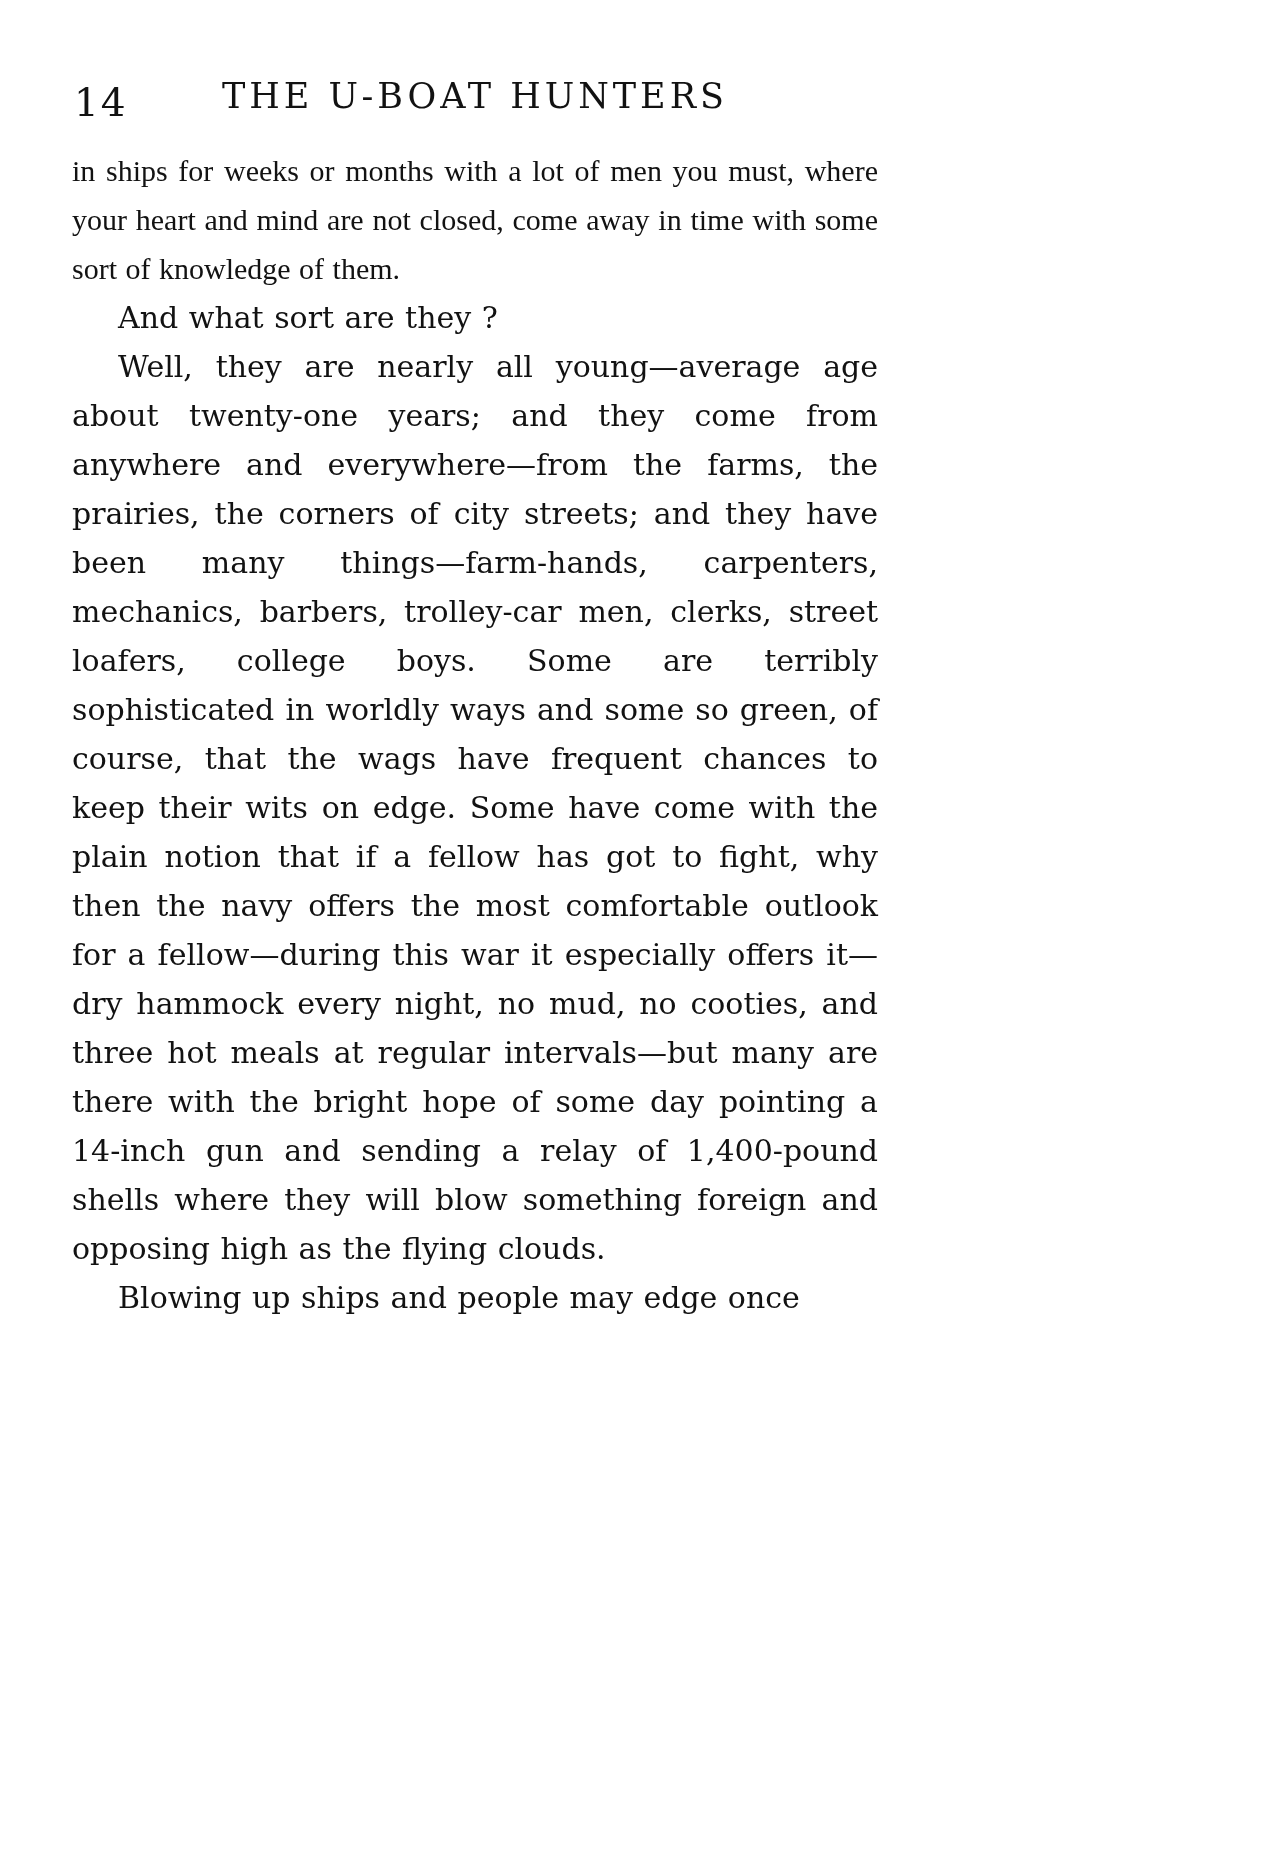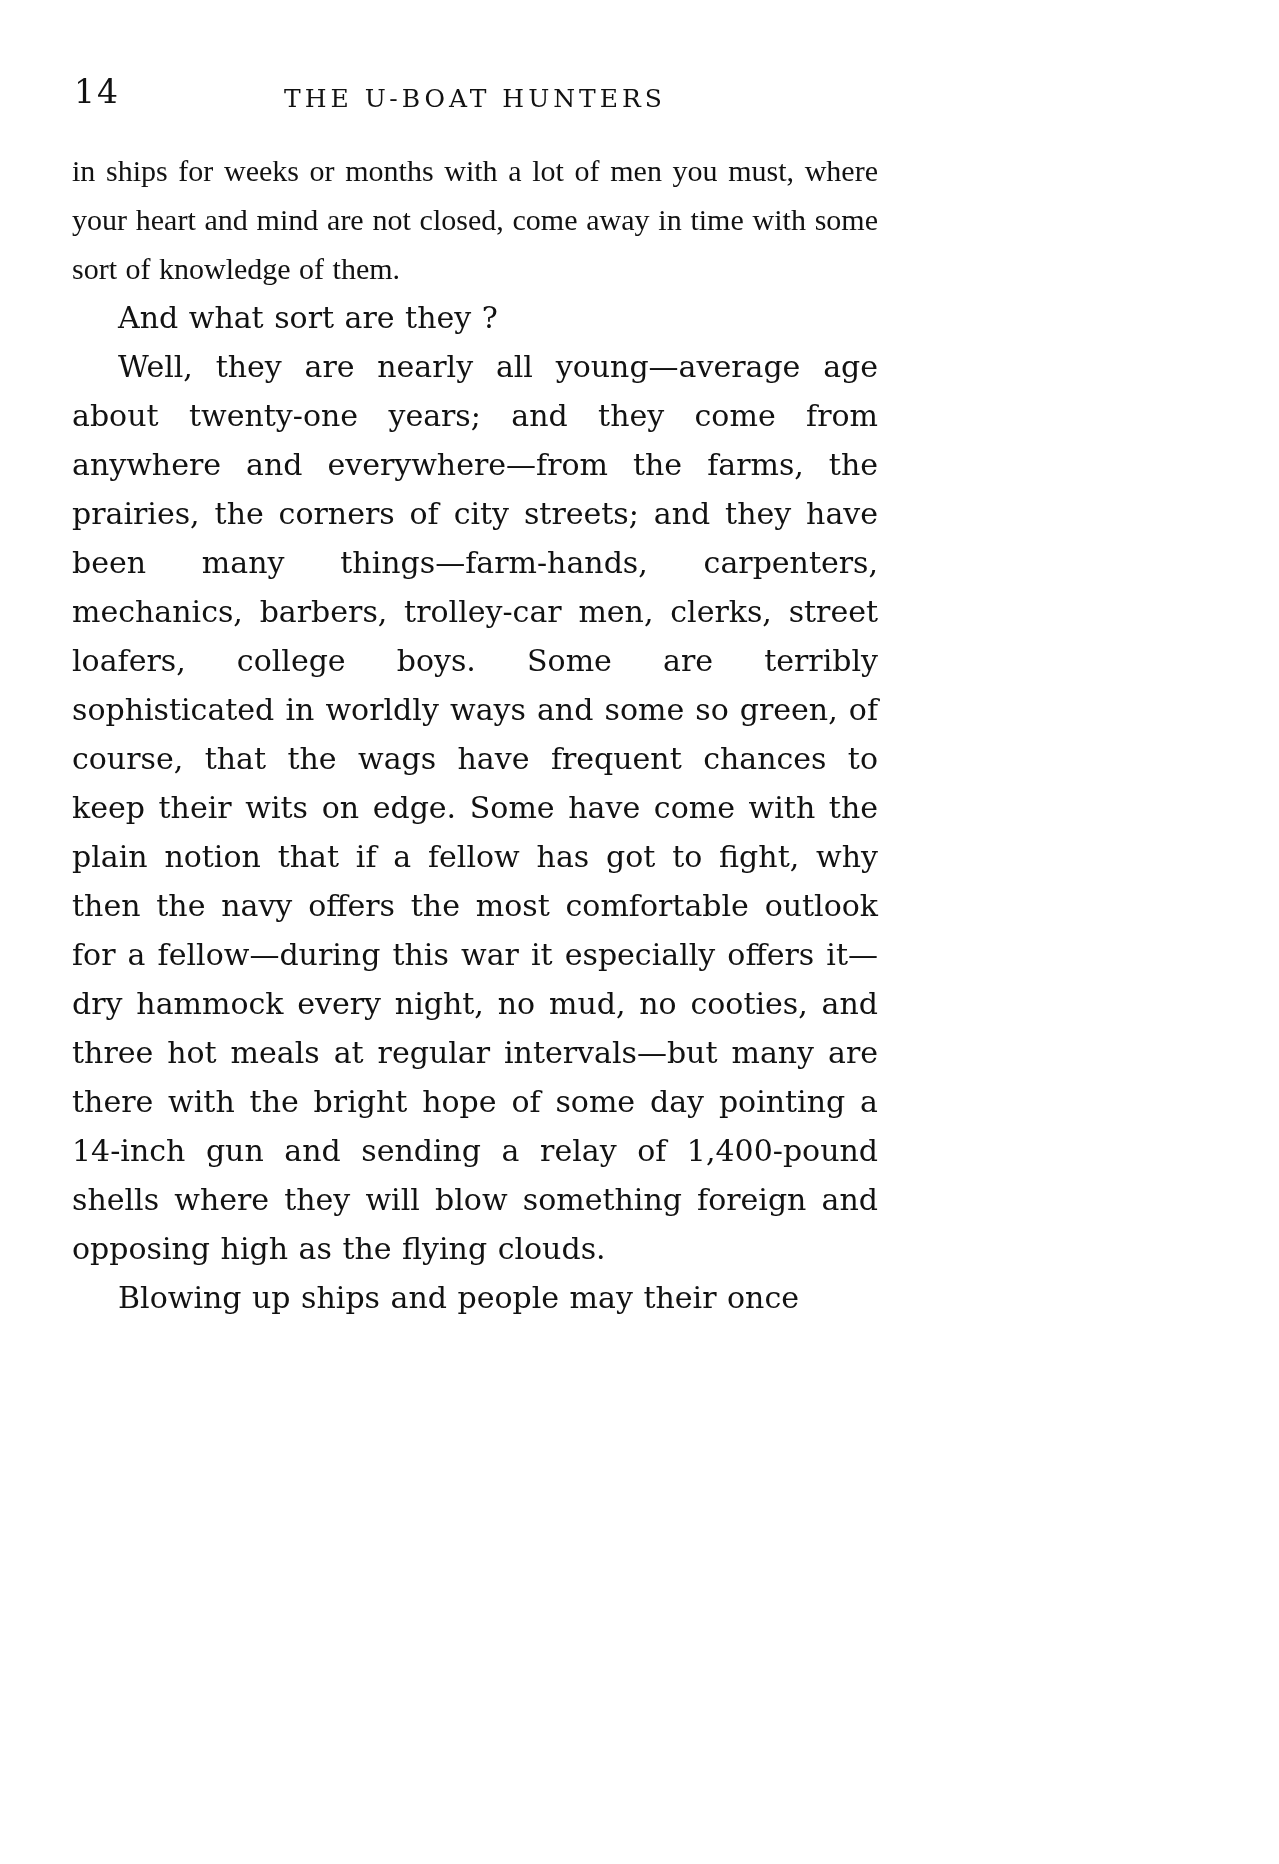--- a/index.html
+++ b/index.html
@@ -24,28 +24,28 @@
     .header-row {
       position: absolute;
       top: 68px;
       left: 72px;
       width: 806px;
       height: 54px;
     }
     .page-number {
       position: absolute;
       left: 2px;
-      top: 4px;
-      font-size: 33px;
+      top: 12px;
+      font-size: 39px;
       letter-spacing: 2px;
     }
     .running-title {
-      margin: 16px;
+      margin: 8px;
       text-align: center;
-      font-size: 25px;
+      font-size: 35px;
       font-weight: 500;
       letter-spacing: 4px;
       white-space: nowrap;
       font-family: "DejaVu Serif", "Liberation Serif", serif;
     }
     .body-text {
       position: absolute;
       top: 146px;
       left: 72px;
       width: 806px;
@@ -70,16 +70,16 @@
 
   <div class="header-row">
     <span class="page-number">14</span>
     <h1 class="running-title">THE U-BOAT HUNTERS</h1>
   </div>
 
   <div class="body-text">
     <p class="no-indent">in ships for weeks or months with a lot of men you must, where your heart and mind are not closed, come away in time with some sort of knowledge of them.</p>
     <p>And what sort are they ?</p>
     <p>Well, they are nearly all young—average age about twenty-one years; and they come from anywhere and everywhere—from the farms, the prairies, the corners of city streets; and they have been many things—farm-hands, carpenters, mechanics, barbers, trolley-car men, clerks, street loafers, college boys. Some are terribly sophisticated in worldly ways and some so green, of course, that the wags have frequent chances to keep their wits on edge. Some have come with the plain notion that if a fellow has got to fight, why then the navy offers the most comfortable outlook for a fellow—during this war it especially offers it—dry hammock every night, no mud, no cooties, and three hot meals at regular intervals—but many are there with the bright hope of some day pointing a 14-inch gun and sending a relay of 1,400-pound shells where they will blow something foreign and opposing high as the flying clouds.</p>
-    <p>Blowing up ships and people may their once</p>
+    <p>Blowing up ships and people may edge once</p>
   </div>
 
 </div>
 
 </body></html>

